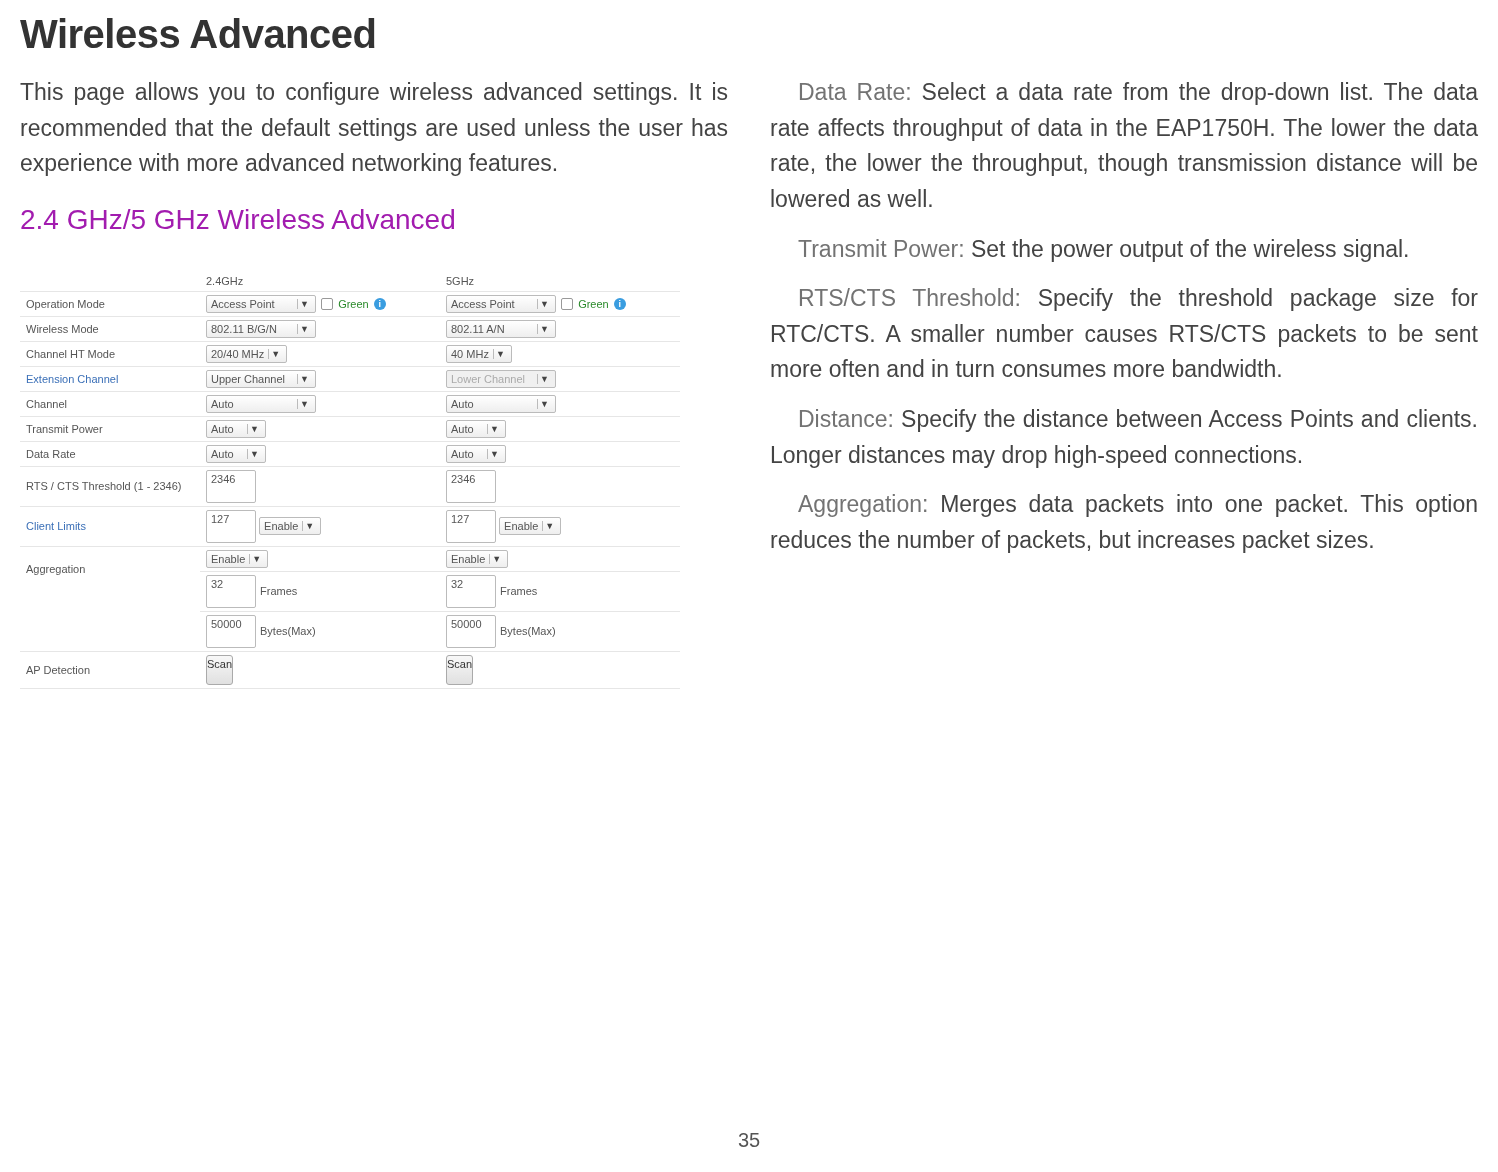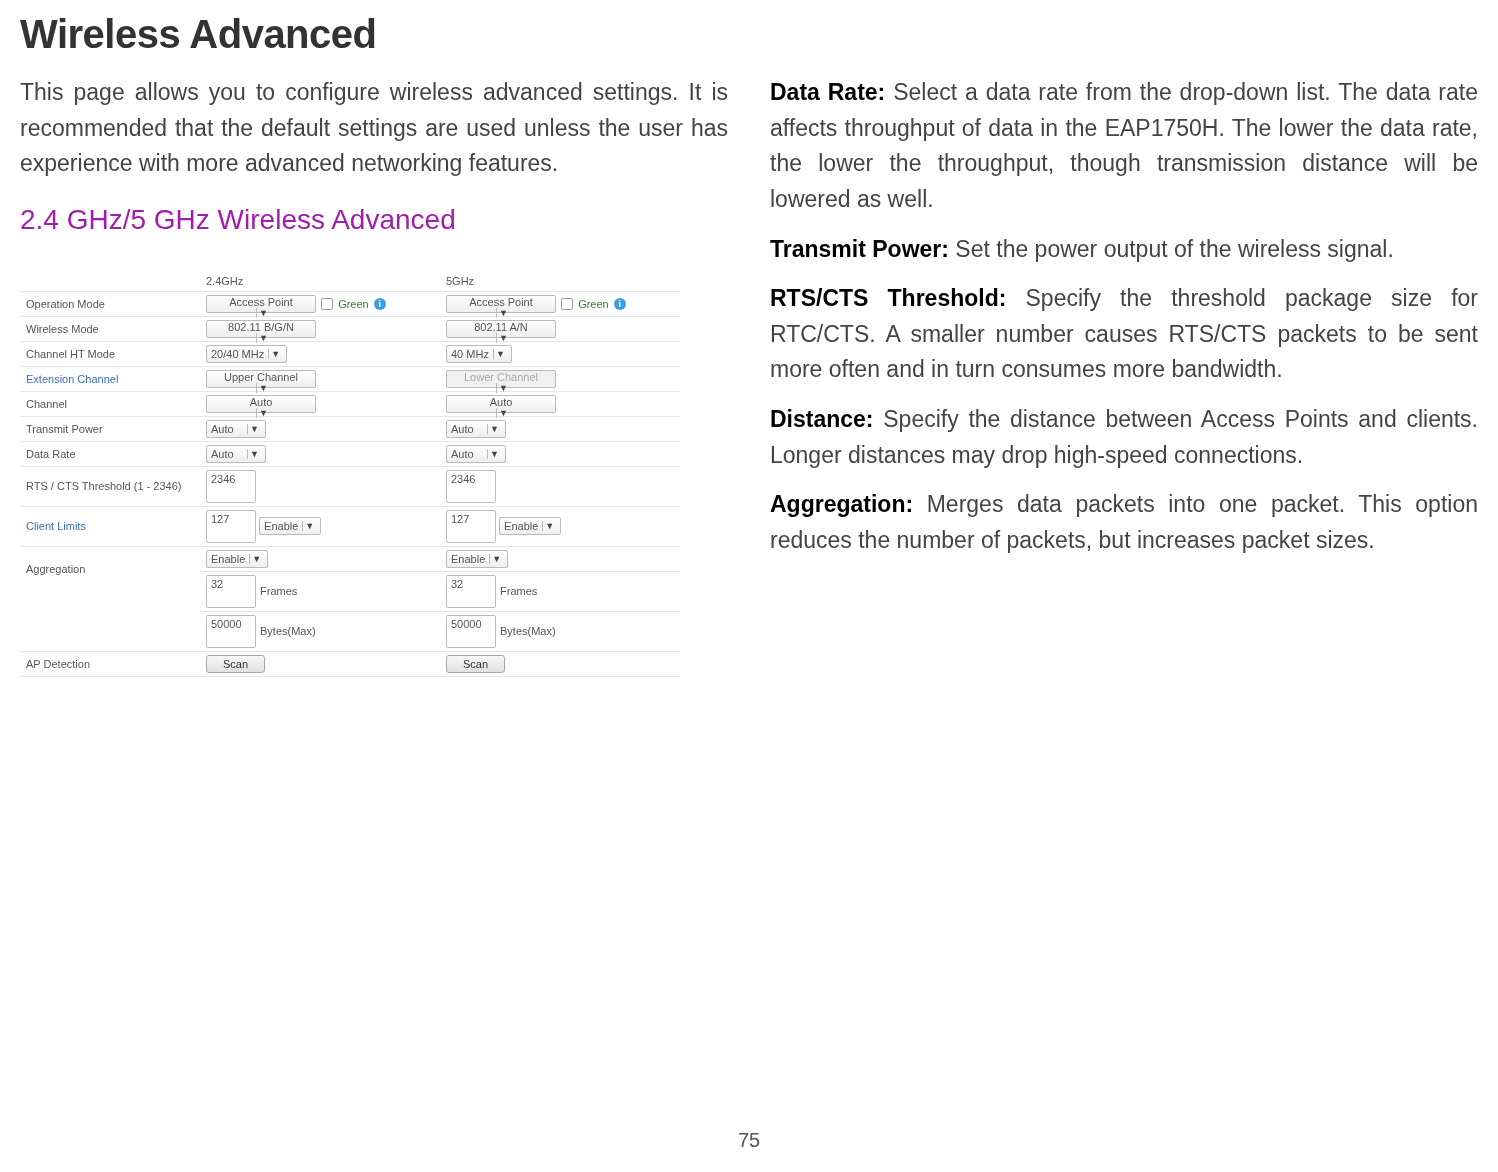--- a/index.html
+++ b/index.html
@@ -46,22 +46,23 @@
     font-stretch: condensed;
   }
   .term-block {
     font-size: 23px;
     line-height: 1.55;
     text-align: justify;
     margin-bottom: 14px;
     color: #444;
   }
   .term-block .term {
-    font-weight: bold;
-    color: #000000;
+    font-weight: normal;
+    color: #737373;
+    margin-left: 28px;
   }
   .term-block .bold-inline {
     font-weight: bold;
   }
   .page-number {
     position: absolute;
     bottom: 20px;
     left: 0;
     width: 100%;
     text-align: center;
@@ -98,21 +99,21 @@
     align-items: center;
     border: 1px solid #bbb;
     background: linear-gradient(#fff,#eee);
     height: 18px;
     padding: 0 4px;
     font-size: 11px;
     border-radius: 2px;
     min-width: 60px;
     position: relative;
   }
-  .settings-table .dropdown.wide { min-width: 110px; flex-direction: column; }
+  .settings-table .dropdown.wide { min-width: 110px; }
   .settings-table .dropdown .dd-text { flex: 1; }
   .settings-table .dropdown .dd-arrow {
     width: 14px;
     text-align: center;
     border-left: 1px solid #bbb;
     margin-left: 4px;
     font-size: 9px;
     color: #444;
   }
   .settings-table .dropdown.disabled {
@@ -127,23 +128,23 @@
     line-height: 16px;
     padding: 0 4px;
     font-size: 11px;
     min-width: 50px;
     border-radius: 2px;
   }
   .settings-table .btn {
     display: inline-block;
     border: 1px solid #aaa;
     background: linear-gradient(#f8f8f8,#e0e0e0);
-    height: 18px;
+    height: 30px;
     line-height: 16px;
-    padding: 0 16px;
+    padding: 0 0;
     font-size: 11px;
     border-radius: 3px;
     color: #333;
   }
   .settings-table .chk {
     display: inline-block;
     width: 12px;
     height: 12px;
     border: 1px solid #999;
     background: #fff;
@@ -347,13 +348,13 @@
     </p>
     <p class="term-block">
       <span class="term">Distance:</span><span> Specify the distance between Access Points and clients. Longer distances may drop high-speed connections.</span>
     </p>
     <p class="term-block">
       <span class="term">Aggregation:</span><span> Merges data packets into one packet. This option reduces the number of packets, but increases packet sizes.</span>
     </p>
   </div>
 </div>
 
-<div class="page-number">75</div>
+<div class="page-number">35</div>
 
 </body></html>

